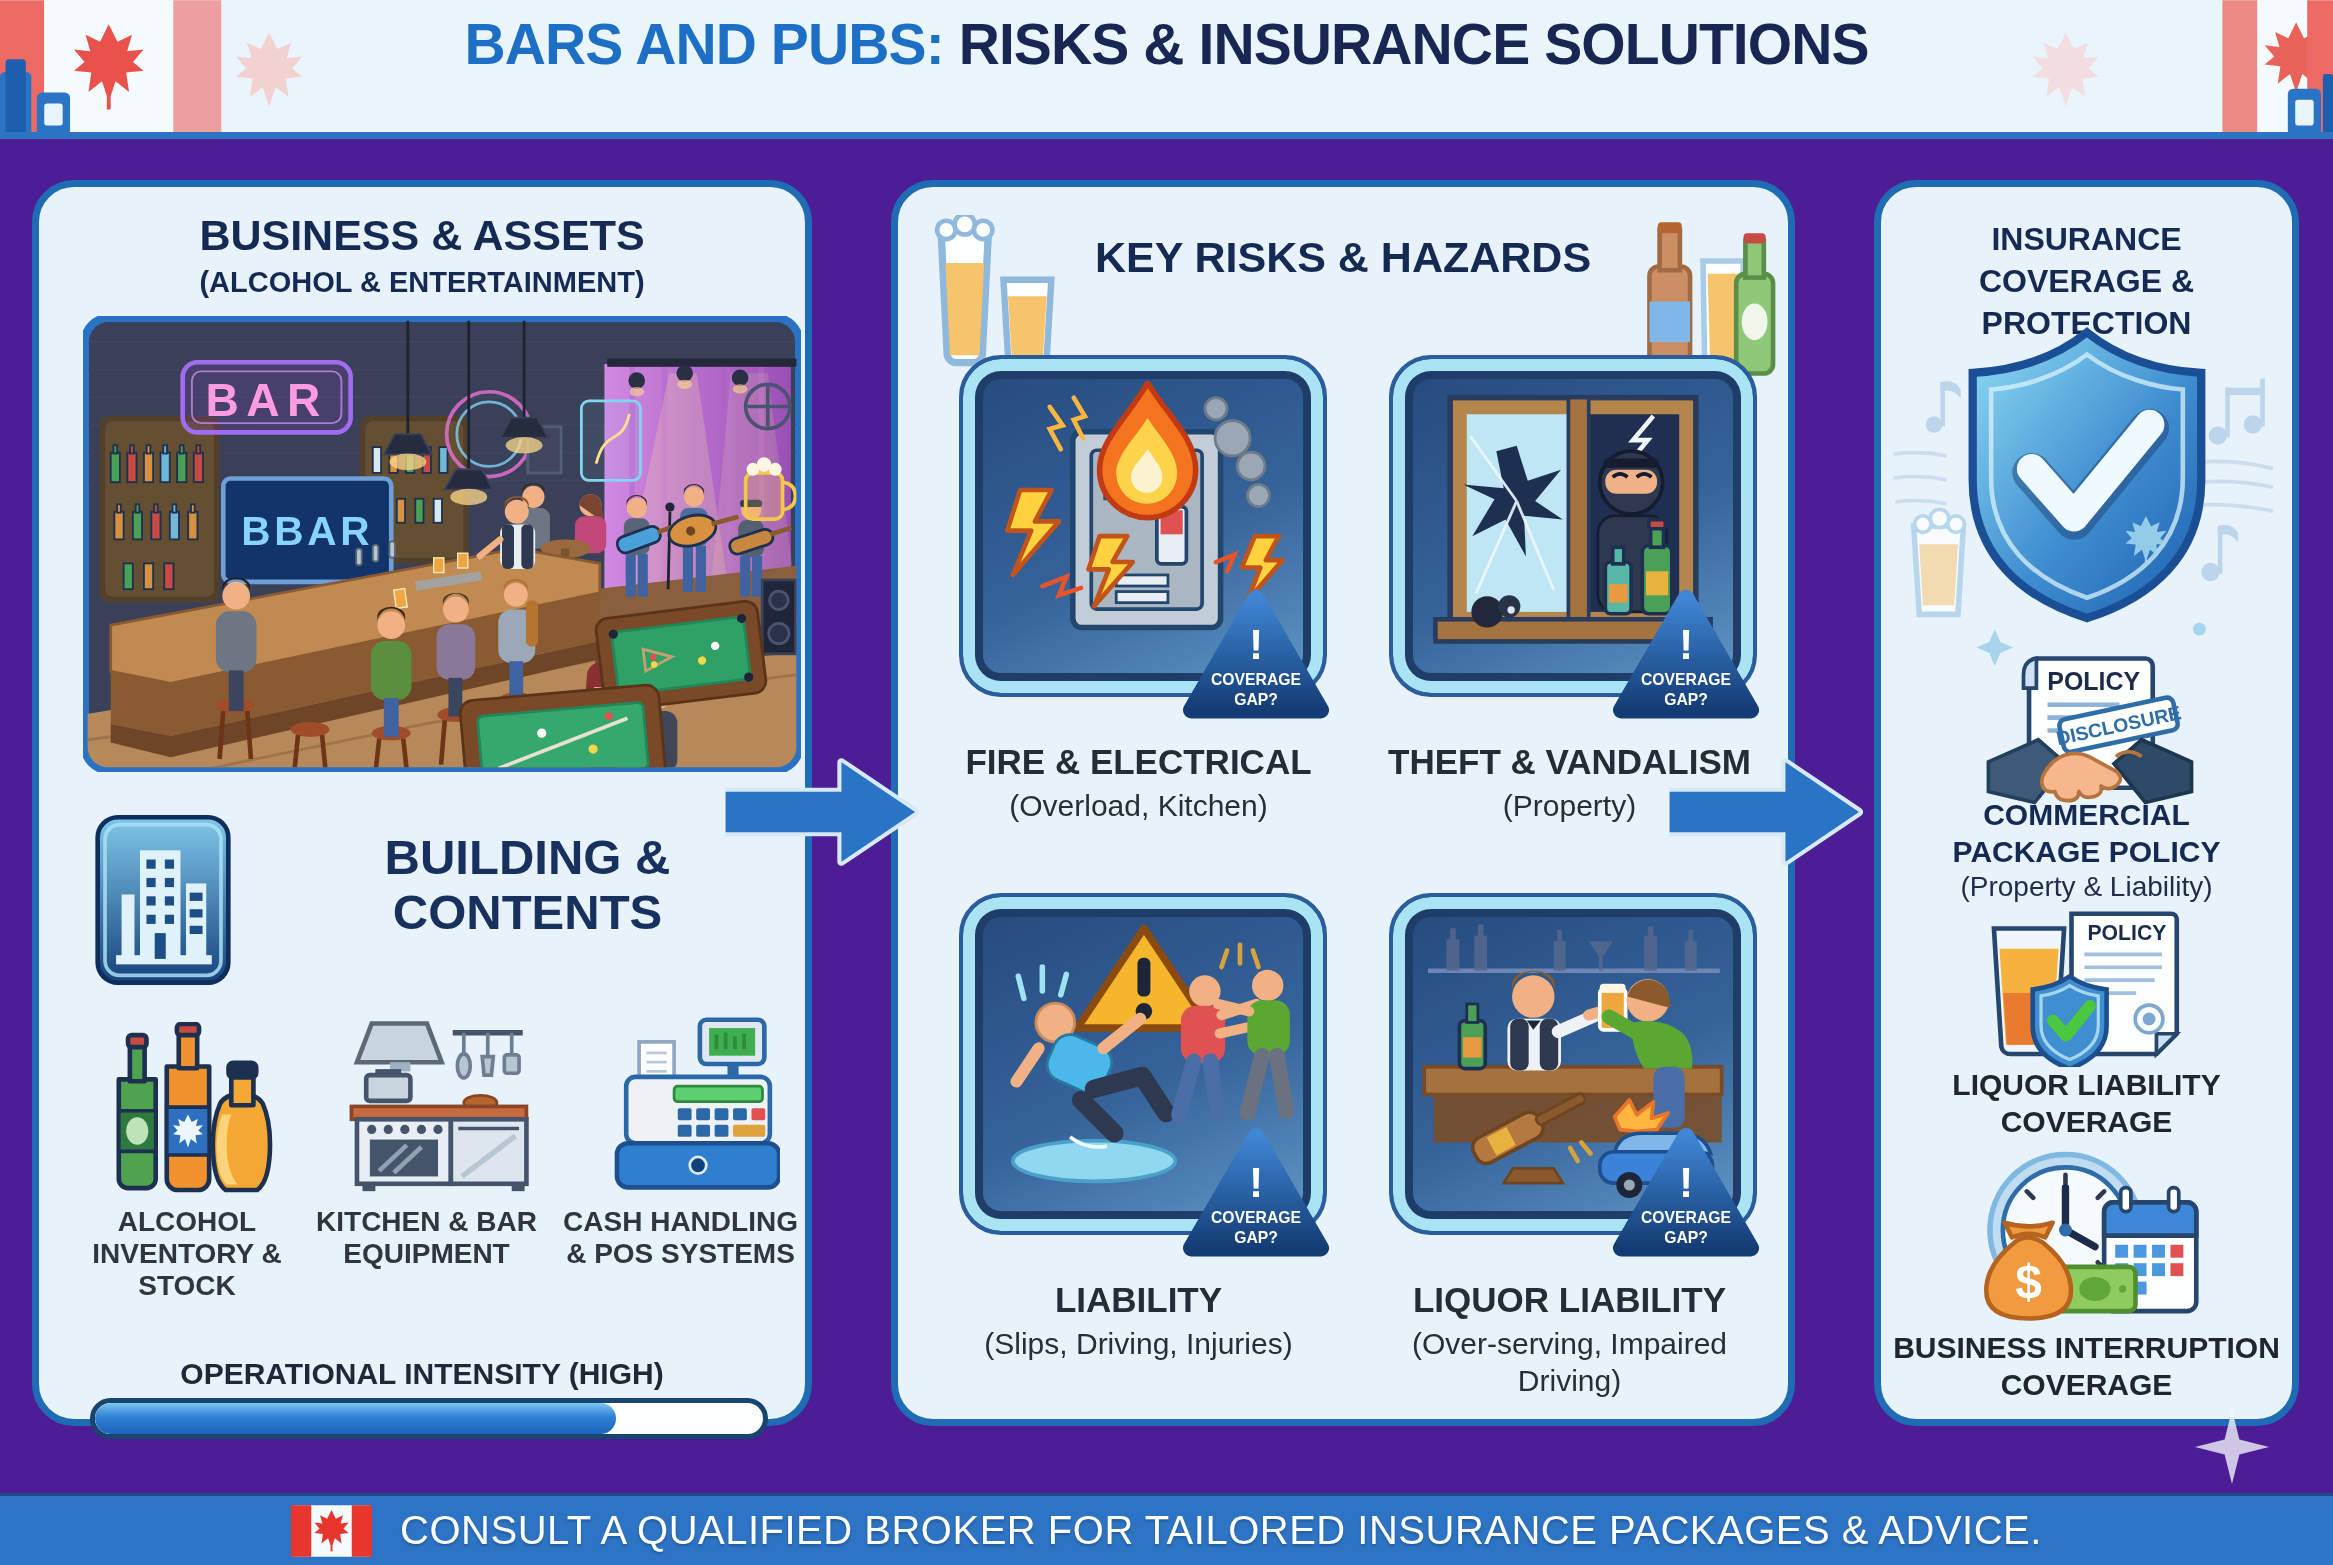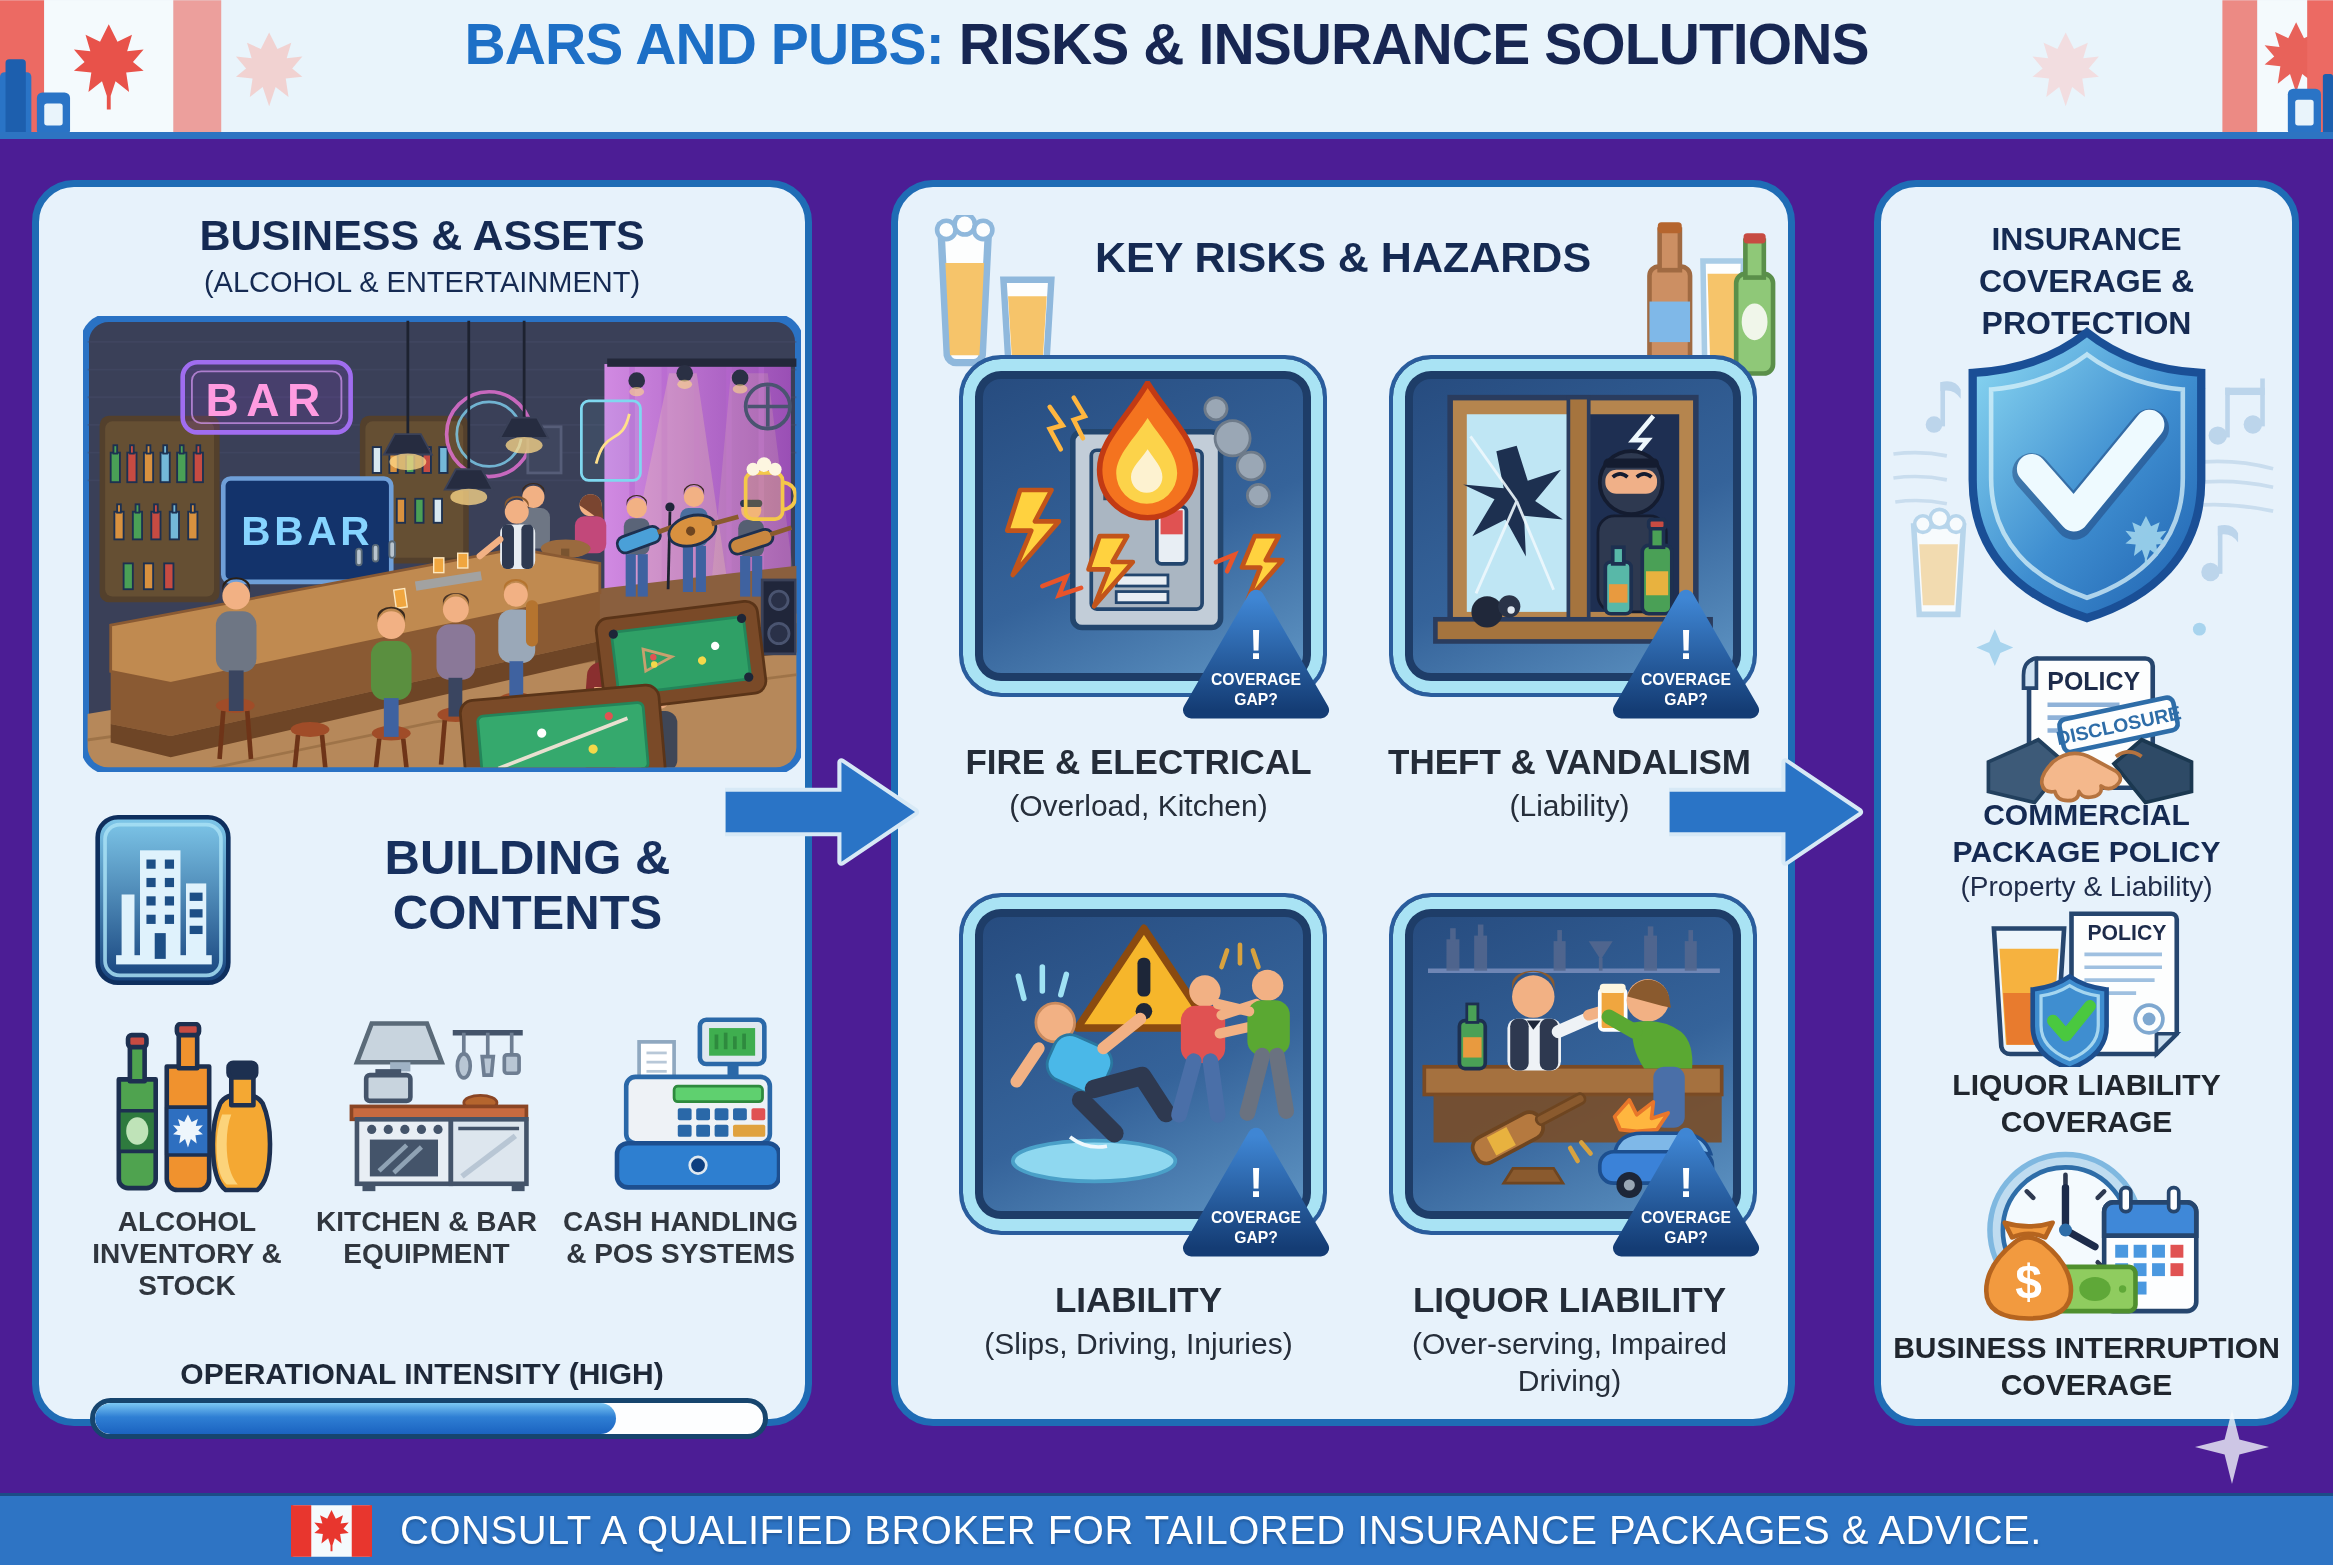--- a/index.html
+++ b/index.html
@@ -14,21 +14,21 @@
   .hflag{position:absolute;top:0;}
   
   .panel{position:absolute;background:#e7f2fb;border:7.4px solid #1f6cb5;border-radius:42px;box-sizing:border-box;}
   #panel-left{left:32px;top:180px;width:780px;height:1246px;}
   #panel-mid{left:891px;top:180px;width:904px;height:1246px;}
   #panel-right{left:1874px;top:180px;width:425px;height:1246px;}
   .abs{position:absolute;}
   .ctr{text-align:center;width:100%;}
   .navy{color:#152a52;}
   .p-title{font-size:43px;font-weight:bold;}
-  .p-sub{font-size:29px;font-weight:normal;}
+  .p-sub{font-size:29px;font-weight:bold;}
   
   .scene-wrap{left:44px;top:129px;width:718px;height:456px;}
   .bc-row{left:55px;top:626px;width:683px;height:175px;}
   .bc-text{position:absolute;left:212px;top:16.6px;width:443px;text-align:center;
            font-size:49px;font-weight:bold;color:#17305e;line-height:55px;}
   .asset{position:absolute;top:826px;text-align:center;}
   .asset .ic{height:180px;display:flex;align-items:flex-end;justify-content:center;}
   .asset .lb{margin-top:13px;font-size:28px;font-weight:bold;color:#30363e;line-height:32px;}
   .int-label{top:1170px;font-size:30px;font-weight:bold;color:#1e2838;}
   .int-track{left:51px;top:1211px;width:678px;height:41px;background:#fdfeff;border:5.5px solid #17456e;
@@ -714,21 +714,21 @@
             </linearGradient>
           </defs>
         <path d="M80,12 L150,133 L10,133 Z" fill="url(#bgB)" stroke="url(#bgB)" stroke-width="18" stroke-linejoin="round"></path>
         <text x="80" y="78" text-anchor="middle" font-size="46" font-weight="bold" fill="#ffffff" font-family="Liberation Sans, sans-serif">!</text>
         <text x="80" y="106" text-anchor="middle" font-size="17" font-weight="bold" fill="#ffffff" font-family="Liberation Sans, sans-serif">COVERAGE</text>
         <text x="80" y="128" text-anchor="middle" font-size="17" font-weight="bold" fill="#ffffff" font-family="Liberation Sans, sans-serif">GAP?</text>
       </svg>
     </div>
     <div class="tile-label" style="left:473px;top:554px;width:397px">
       <div class="risk-name">THEFT &amp; VANDALISM</div>
-      <div class="risk-detail">(Liability)</div>
+      <div class="risk-detail">(Property)</div>
     </div>
 
     <div class="tile" style="left:61px;top:706px">
       <svg class="art" width="316" height="290" viewBox="0 0 342 314">
         <g>
           <polygon points="172,10 244,118 100,118" fill="#f6b62b" stroke="#8a4a10" stroke-width="8" stroke-linejoin="round"></polygon>
           <rect x="165" y="42" width="14" height="42" rx="6" fill="#1d2638"></rect>
           <circle cx="172" cy="100" r="9" fill="#1d2638"></circle>
         </g>
         <g stroke="#9fe2f4" stroke-width="6" stroke-linecap="round">

